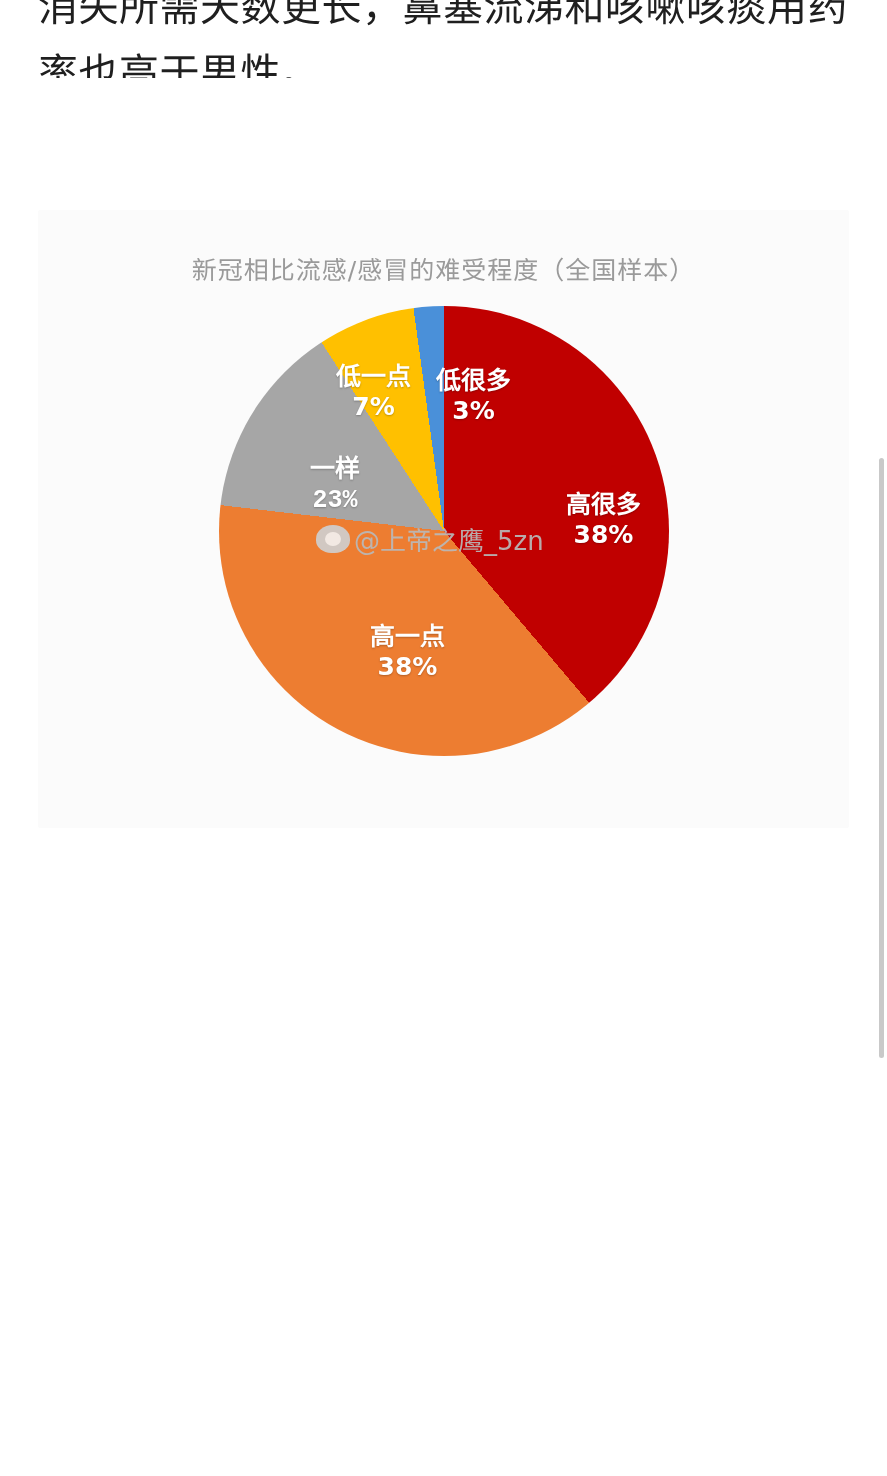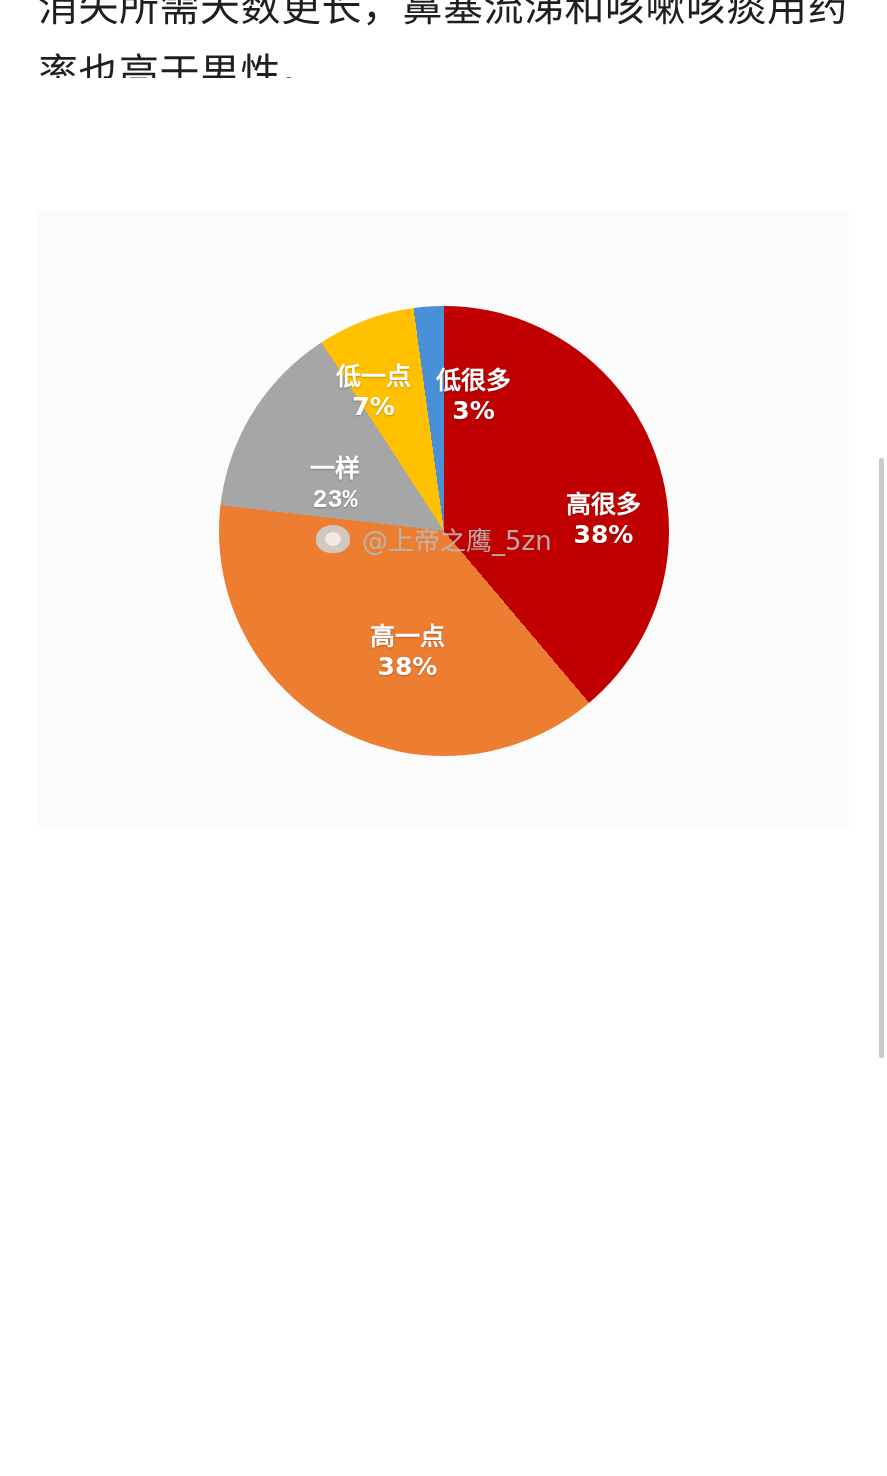--- a/index.html
+++ b/index.html
@@ -129,21 +129,21 @@
     left: 398px; top: 116px; margin-top: 40px;
   }
 
   
   .watermark {
     position: absolute;
     left: 278px;
     top: 310px;
     display: flex;
     align-items: center;
-    gap: 12px;
+    gap: 4px;
     color: #b9b9b9;
     font-size: 26px;
     font-family: "DejaVu Sans", "Liberation Sans", sans-serif;
     opacity: 0.92;
     pointer-events: none;
   }
   .weibo-eye {
     width: 34px;
     height: 28px;
     border-radius: 50% 50% 45% 45%;
@@ -185,20 +185,21 @@
     </div>
 
     <div class="para-gap"></div>
 
 
     <div class="para-gap"></div>
   </div>
 
   <div class="figure">
 
+    <div class="figure-title">新冠相比流感/感冒的难受程度（全国样本）</div>
 
     <div class="pie-wrap">
       <div class="pie" id="pie-disc" style="background: conic-gradient(rgb(192, 0, 0) 3deg, rgb(192, 0, 0) 139.8deg, rgb(237, 125, 49) 139.8deg, rgb(237, 125, 49) 276.6deg, rgb(166, 166, 166) 276.6deg, rgb(166, 166, 166) 327deg, rgb(255, 192, 0) 327deg, rgb(255, 192, 0) 352.2deg, rgb(74, 144, 217) 352.2deg, rgb(74, 144, 217) 363deg);"></div>
     </div>
 
     <div class="slice-label lbl-dark lbl-0">
       <span class="lbl-name">高很多</span>
       <span class="lbl-val">38%</span>
     </div>
 

